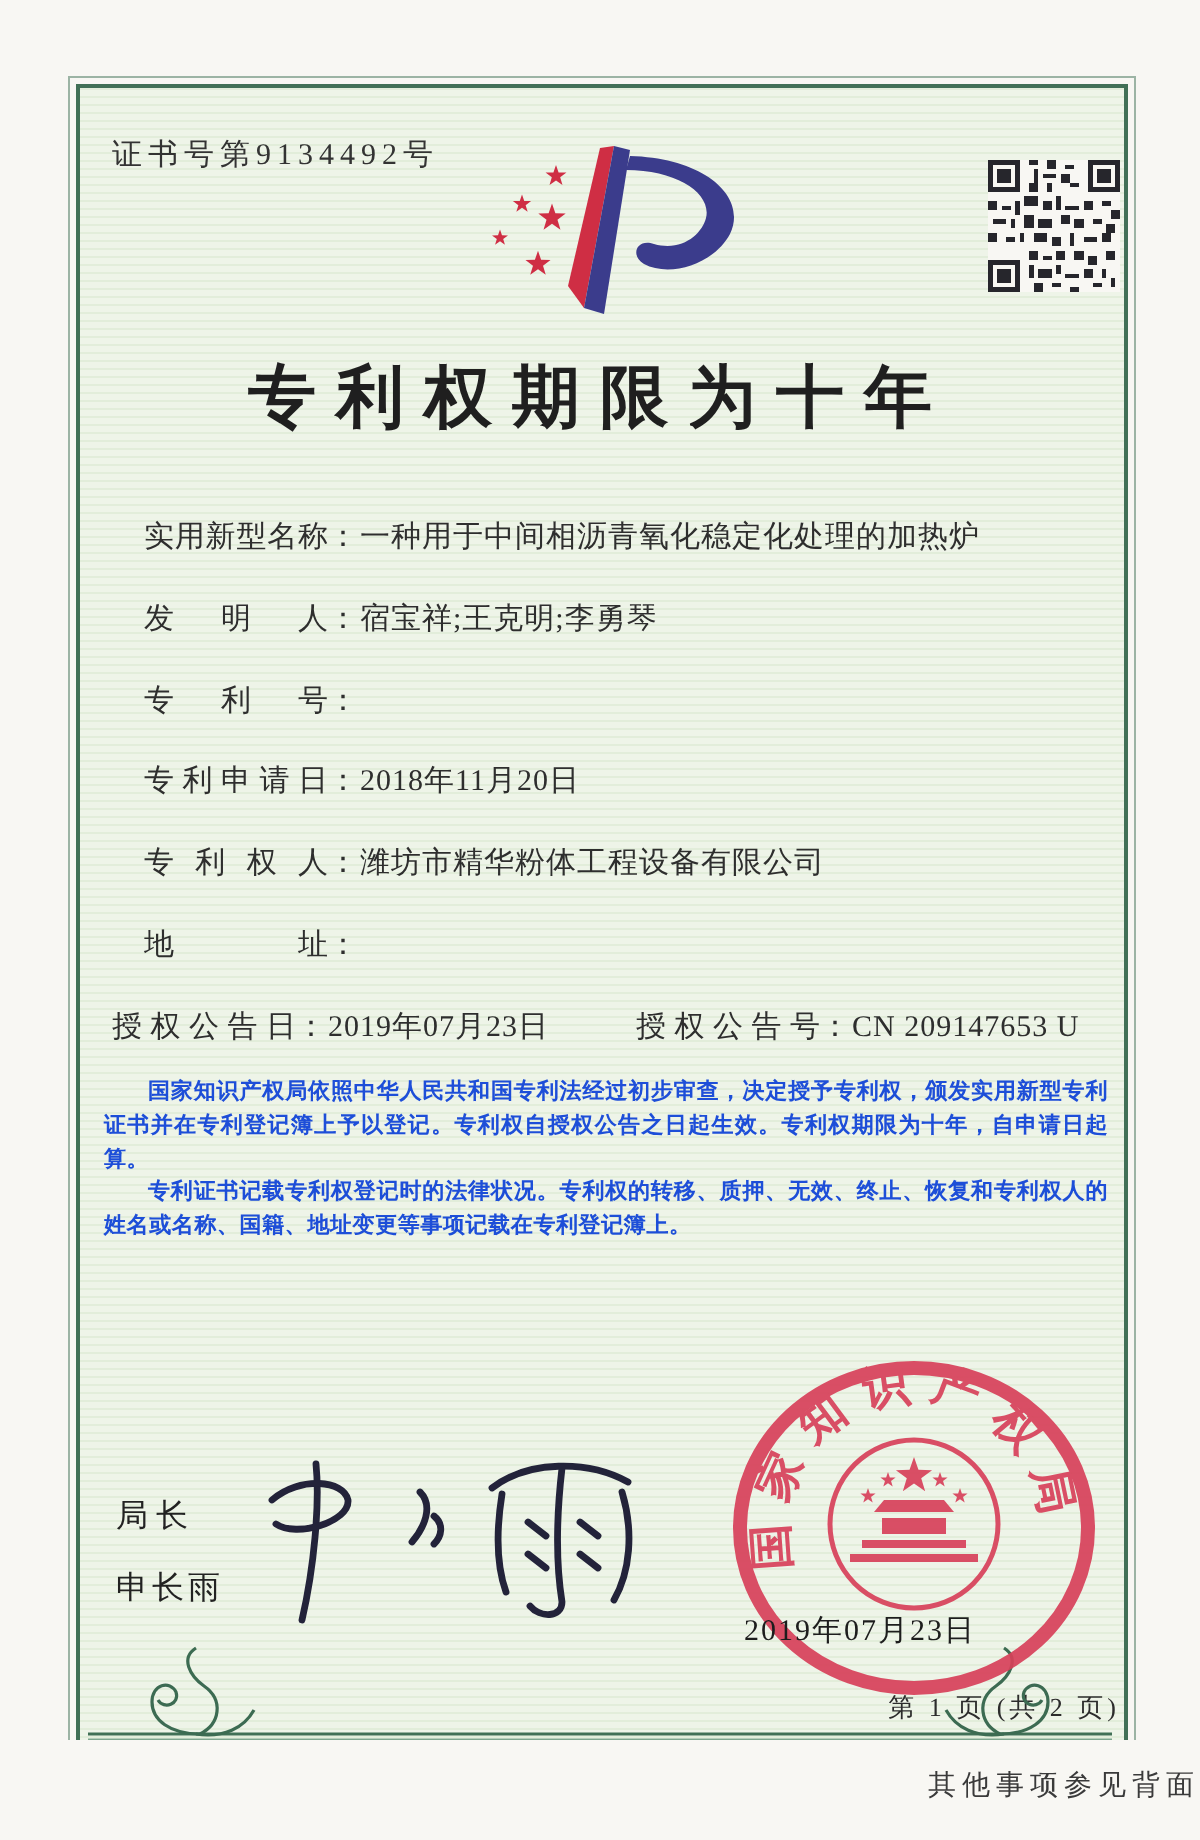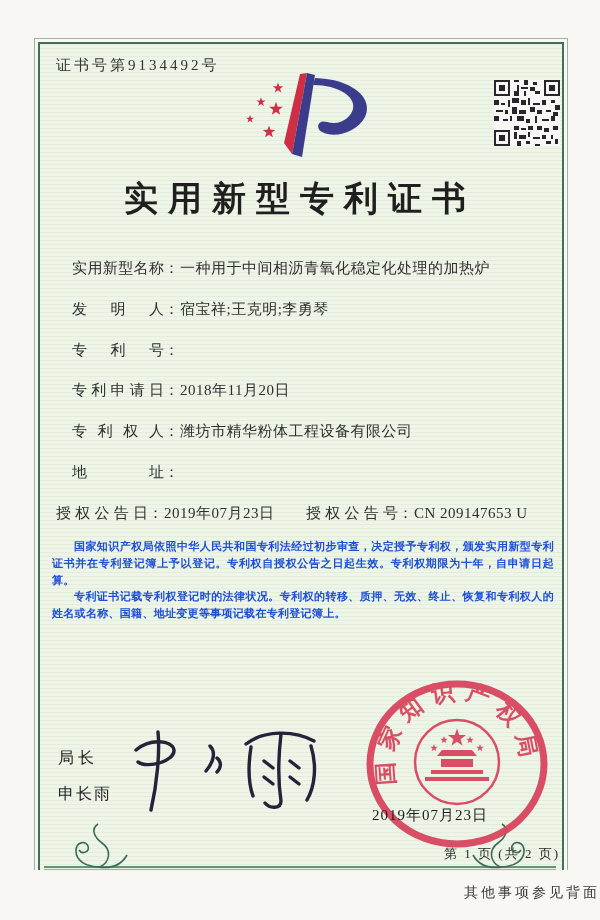--- a/index.html
+++ b/index.html
@@ -17,36 +17,36 @@
     position:absolute; left:34px; top:38px; width:534px; height:832px;
     border:1px solid #9cb4a4; border-bottom:none;
   }
   .frame-inner {
     position:absolute; left:3px; top:3px; right:3px; bottom:0;
     border:2px solid #417056; border-bottom:none;
     background:repeating-linear-gradient(180deg,#e2edda 0 1px,#eef4e8 1px 4px);
   }
   .abs { position:absolute; }
   .cert-number {
-    left:56px; top:56px; font-size:15px; letter-spacing:3px; color:#333;
+    left:56px; top:68px; font-size:15px; letter-spacing:3px; color:#333;
   }
   .qr { left:494px; top:80px; width:66px; height:66px; }
   .logo { left:236px; top:70px; width:170px; height:95px; }
   .title {
     left:0; top:176px; width:100%; text-align:center;
     font-size:34px; font-weight:bold; letter-spacing:10px; color:#1f1f1f;
   }
   .fields { left:56px; top:259px; width:500px; color:#2e2e2e; }
   .field-row { display:flex; align-items:baseline; height:40.8px; font-size:15px; white-space:nowrap;margin-left:16px; }
   .field-label {
     display:inline-block; width:92px; text-align:justify; text-align-last:justify;
   }
   .field-colon { display:inline-block; width:16px; }
   .field-value { letter-spacing:0.5px; }
-  .grant-row { display:flex; align-items:baseline; height:40.8px; font-size:15px; white-space:nowrap; }
+  .grant-row { display:flex; align-items:baseline; height:40.8px; font-size:15px; white-space:nowrap;gap:12px; }
   .grant-pair-left { display:flex; width:250px; }
   .paragraphs {
     left:52px; top:538px; width:502px; font-size:11px; line-height:1.53;
     color:#1d4ed8; text-align:justify; letter-spacing:0.3px;font-weight:bold;
   }
   .paragraphs p { text-indent:2em; }
   .director-title { left:58px; top:748px; font-size:16px; letter-spacing:4px; color:#222; }
   .director-name  { left:58px; top:784px; font-size:16px; letter-spacing:2px; color:#222; }
   .signature { left:118px; top:720px; width:215px; height:100px; z-index:3; }
   .seal { left:362px; top:678px; width:190px; height:172px; z-index:2; opacity:0.92; }
@@ -152,21 +152,21 @@
         <rect x="21" y="24" width="2" height="2"></rect>
         <rect x="25" y="24" width="1" height="2"></rect>
       <rect x="10" y="27" width="2" height="2"></rect>
         <rect x="14" y="27" width="2" height="1"></rect>
         <rect x="18" y="28" width="2" height="1"></rect>
       <rect x="23" y="27" width="2" height="1"></rect>
         <rect x="27" y="26" width="1" height="2"></rect>
     </g>
   </svg>
 
-  <h1 class="abs title">实用新型专利证书</h1>
+  <h1 class="abs title">专利权期限为十年</h1>
 
   <div class="abs fields">
     <div class="field-row">
       <span class="field-label">实用新型名称</span>
         <span class="field-colon">：</span>
         <span class="field-value">一种用于中间相沥青氧化稳定化处理的加热炉</span>
     </div>
     <div class="field-row">
       <span class="field-label">发明人</span>
         <span class="field-colon">：</span>

